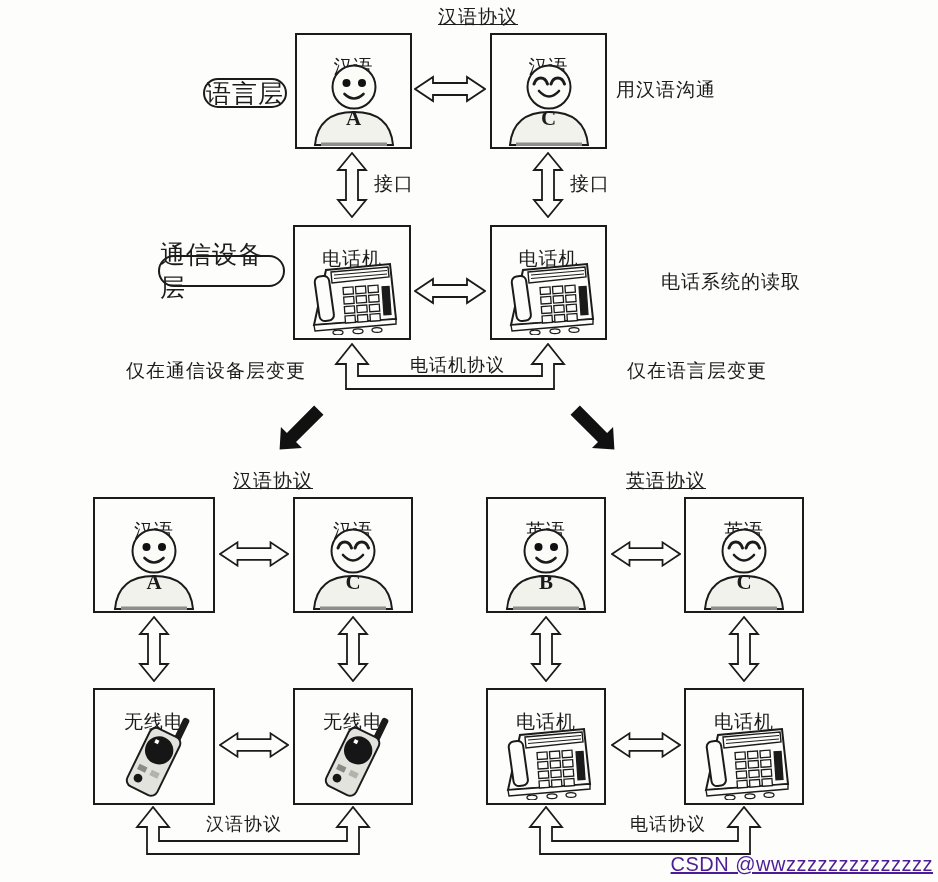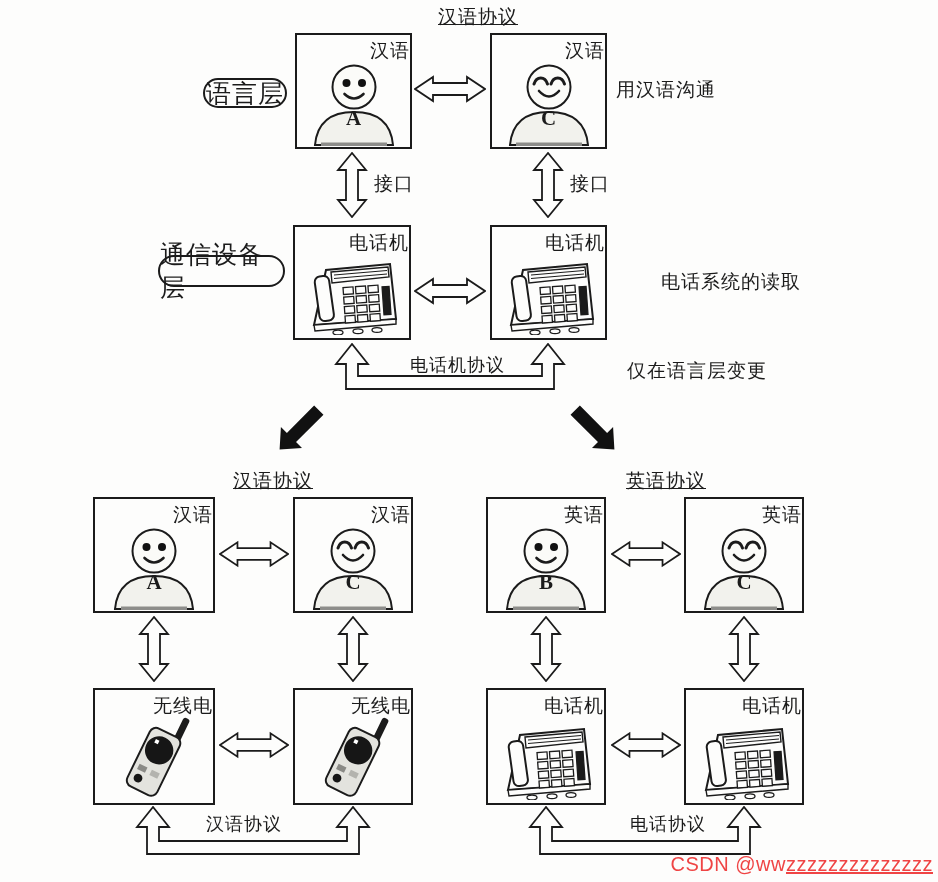--- a/index.html
+++ b/index.html
@@ -1,32 +1,32 @@
 <!DOCTYPE html>
 <html><head>
 <meta charset="utf-8">
 <style>
   html,body{margin:0;padding:0;background:#ffffff;}
   .canvas{position:relative;width:938px;height:882px;background:#fdfdfc;overflow:hidden;
           font-family:"Liberation Serif","DejaVu Serif",serif;color:#1b1b1b;}
   .lbl{position:absolute;font-size:19px;letter-spacing:1px;white-space:nowrap;line-height:1.15;}
   .ctr{text-align:right;text-decoration:underline;}
   .pbox{position:absolute;border:2.3px solid #1b1b1b;background:#fdfdfc;box-sizing:border-box;}
-  .pbox .toplabel{position:absolute;top:3px;left:0;width:100%;text-align:right;
+  .pbox .toplabel{position:absolute;top:19px;left:0;width:100%;text-align:center;
                   font-size:19px;letter-spacing:1px;}
   .figwrap{position:absolute;left:50%;transform:translateX(-50%);bottom:1px;}
   .letter{position:absolute;left:0;width:100%;bottom:16px;text-align:center;
           font-size:21px;font-weight:bold;font-family:"Liberation Serif",serif;}
   .pill{position:absolute;border:2.5px solid #1b1b1b;border-radius:17px;background:#fdfdfc;
         display:flex;align-items:center;justify-content:center;font-size:25px;
         letter-spacing:1px;box-sizing:border-box;}
   .asvg{position:absolute;display:block;}
   .bracket-label{position:absolute;font-size:18px;letter-spacing:1px;white-space:nowrap;}
-  .watermark{position:absolute;right:5px;top:853px;font-size:20px;color:#ef4444;
-             font-family:"Liberation Sans","DejaVu Sans",sans-serif;letter-spacing:.5px;}
+  .watermark{position:absolute;right:5px;top:853px;font-size:20px;color:#4c1d95;
+             font-family:"Liberation Sans","DejaVu Sans",sans-serif;letter-spacing:.5px;text-decoration:underline;}
   .watermark .wm-suffix{text-decoration:underline;}
   svg .ln{stroke:#1b1b1b;fill:none;}
 </style>
 </head>
 <body>
 
 <svg width="0" height="0" style="position:absolute">
   <defs>
 
     <symbol id="sym-person-dots" viewBox="0 0 92 86">
@@ -160,20 +160,21 @@
       <use href="#sym-harrow"></use>
     </svg>
 
   <div class="lbl" style="left:616px;top:271px;margin-left:45px;">电话系统的读取</div>
 
   <svg class="asvg" style="left:324px;top:343px;" width="253" height="48" viewBox="0 0 253 48">
     <polygon points="28,1 12,21 22,21 22,46 230,46 230,21 240,21 224,1 208,21 218,21 218,33 34,33 34,21 44,21" fill="#fdfdfc" stroke="#1b1b1b" stroke-width="1.8"></polygon>
   </svg>
   <div class="bracket-label" style="left:410px;top:353px;">电话机协议</div>
 
+  <div class="lbl" style="left:126px;top:360px;">仅在通信设备层变更</div>
   <div class="lbl" style="left:627px;top:360px;">仅在语言层变更</div>
 
   <svg class="asvg" style="left:274px;top:399px;" width="56" height="56">
       <use href="#sym-arrow-dl"></use>
     </svg>
   <svg class="asvg" style="left:564px;top:399px;" width="56" height="56">
       <use href="#sym-arrow-dr"></use>
     </svg>
 
   <div class="lbl ctr" style="left:193px;top:470px;width:120px;">汉语协议</div>

